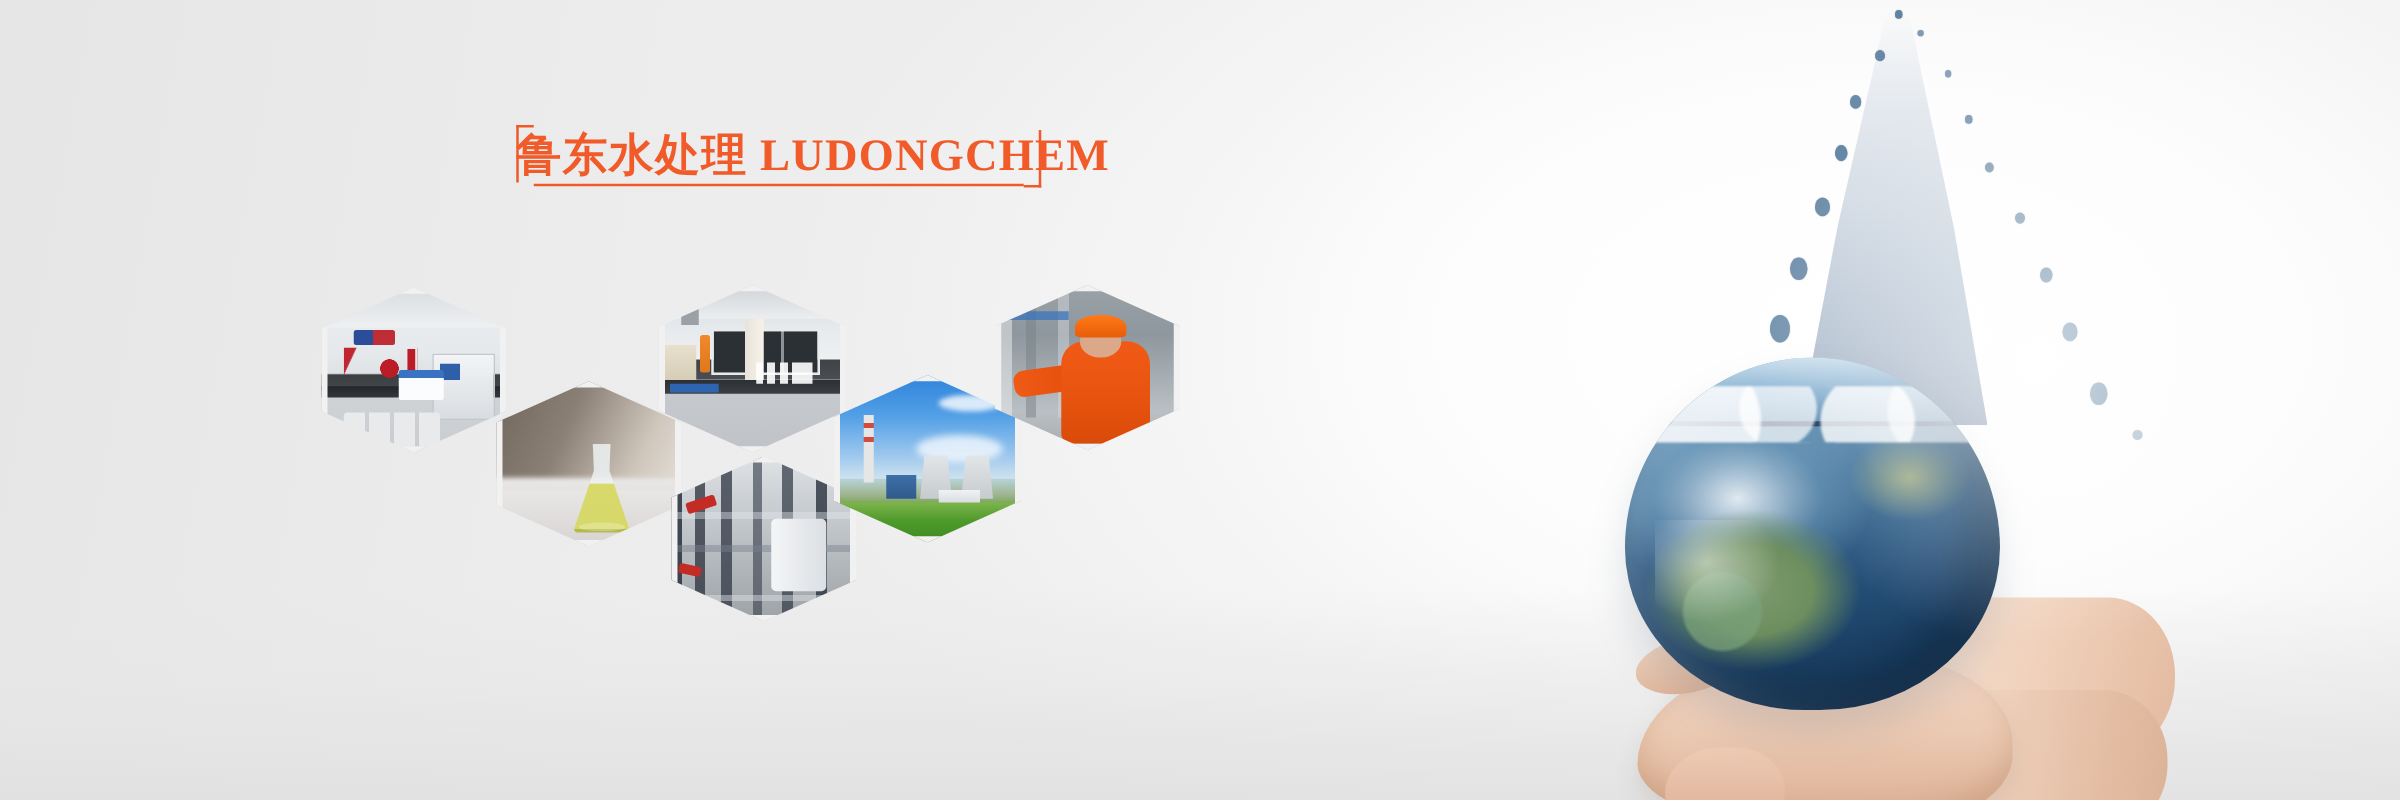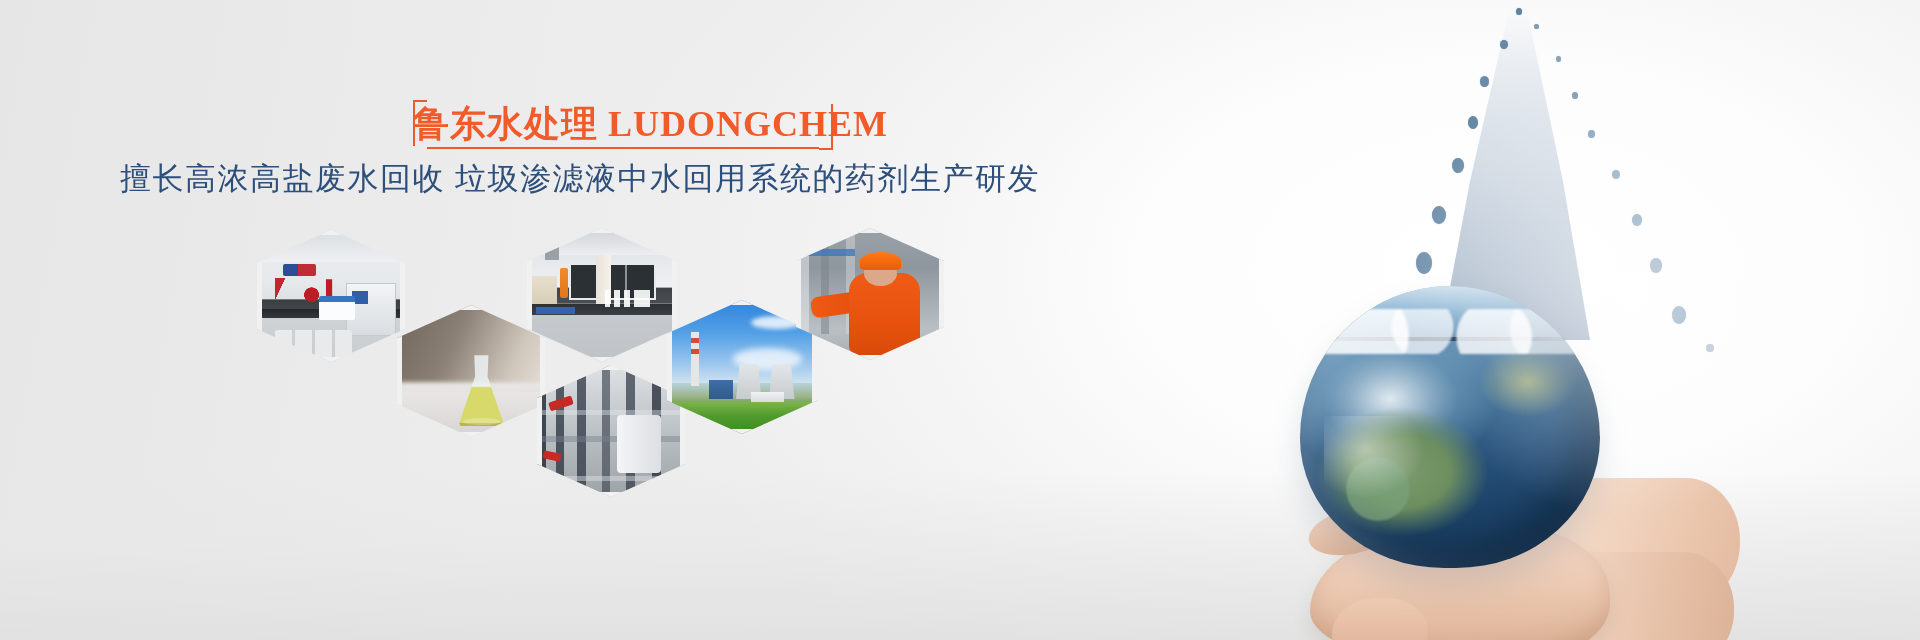--- a/index.html
+++ b/index.html
@@ -352,21 +352,20 @@
   <div class="bg-sheen"></div>
   <div class="bg-floor"></div>
 
   <div class="title-wrap">
     <span class="title-bracket-l"></span>
     <span class="title-bracket-r"></span>
     <div class="title-text">鲁东水处理 LUDONGCHEM</div>
     <span class="title-rule"></span>
   </div>
 
-  <div class="subtitle">擅长高浓高盐废水回收  垃圾渗滤液中水回用系统的药剂生产研发</div>
 
   <div class="hex-cluster">
 
     <div class="hex hx1">
       <div class="hex-inner">
         <span class="ceil"></span>
         <span class="slogan"></span>
         <span class="bench"></span>
         <span class="cab"></span>
         <span class="mach"></span>

